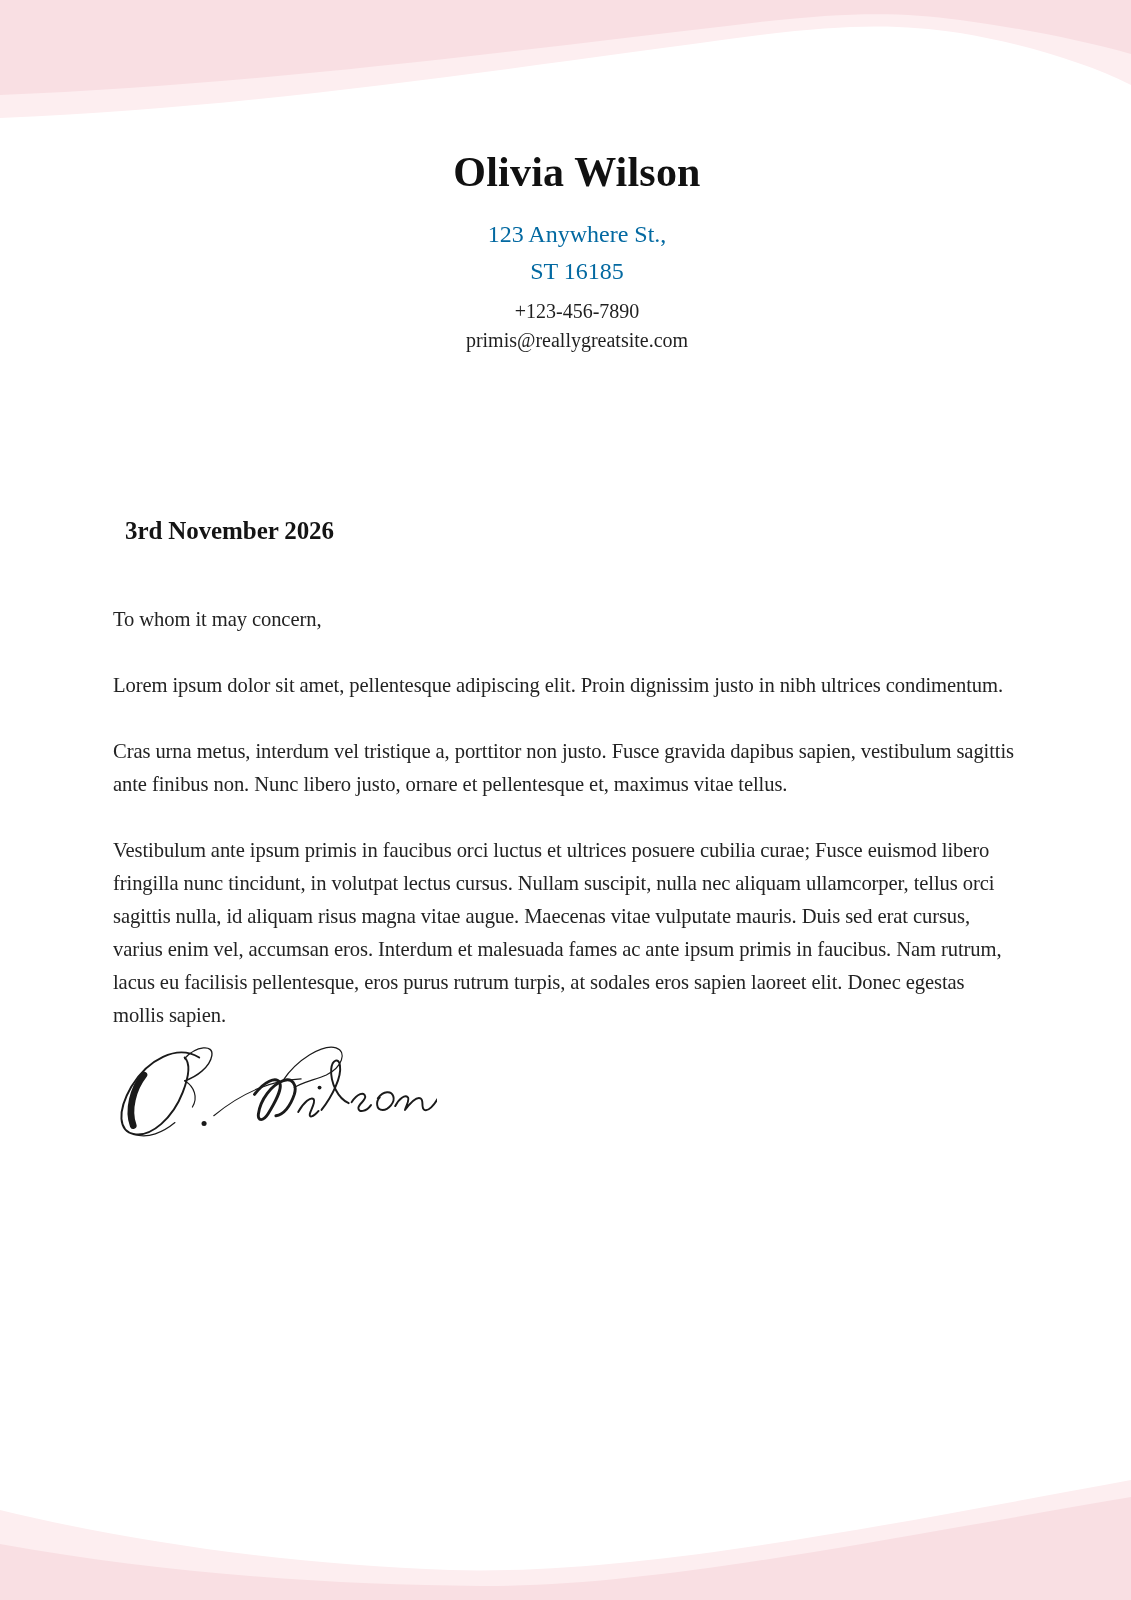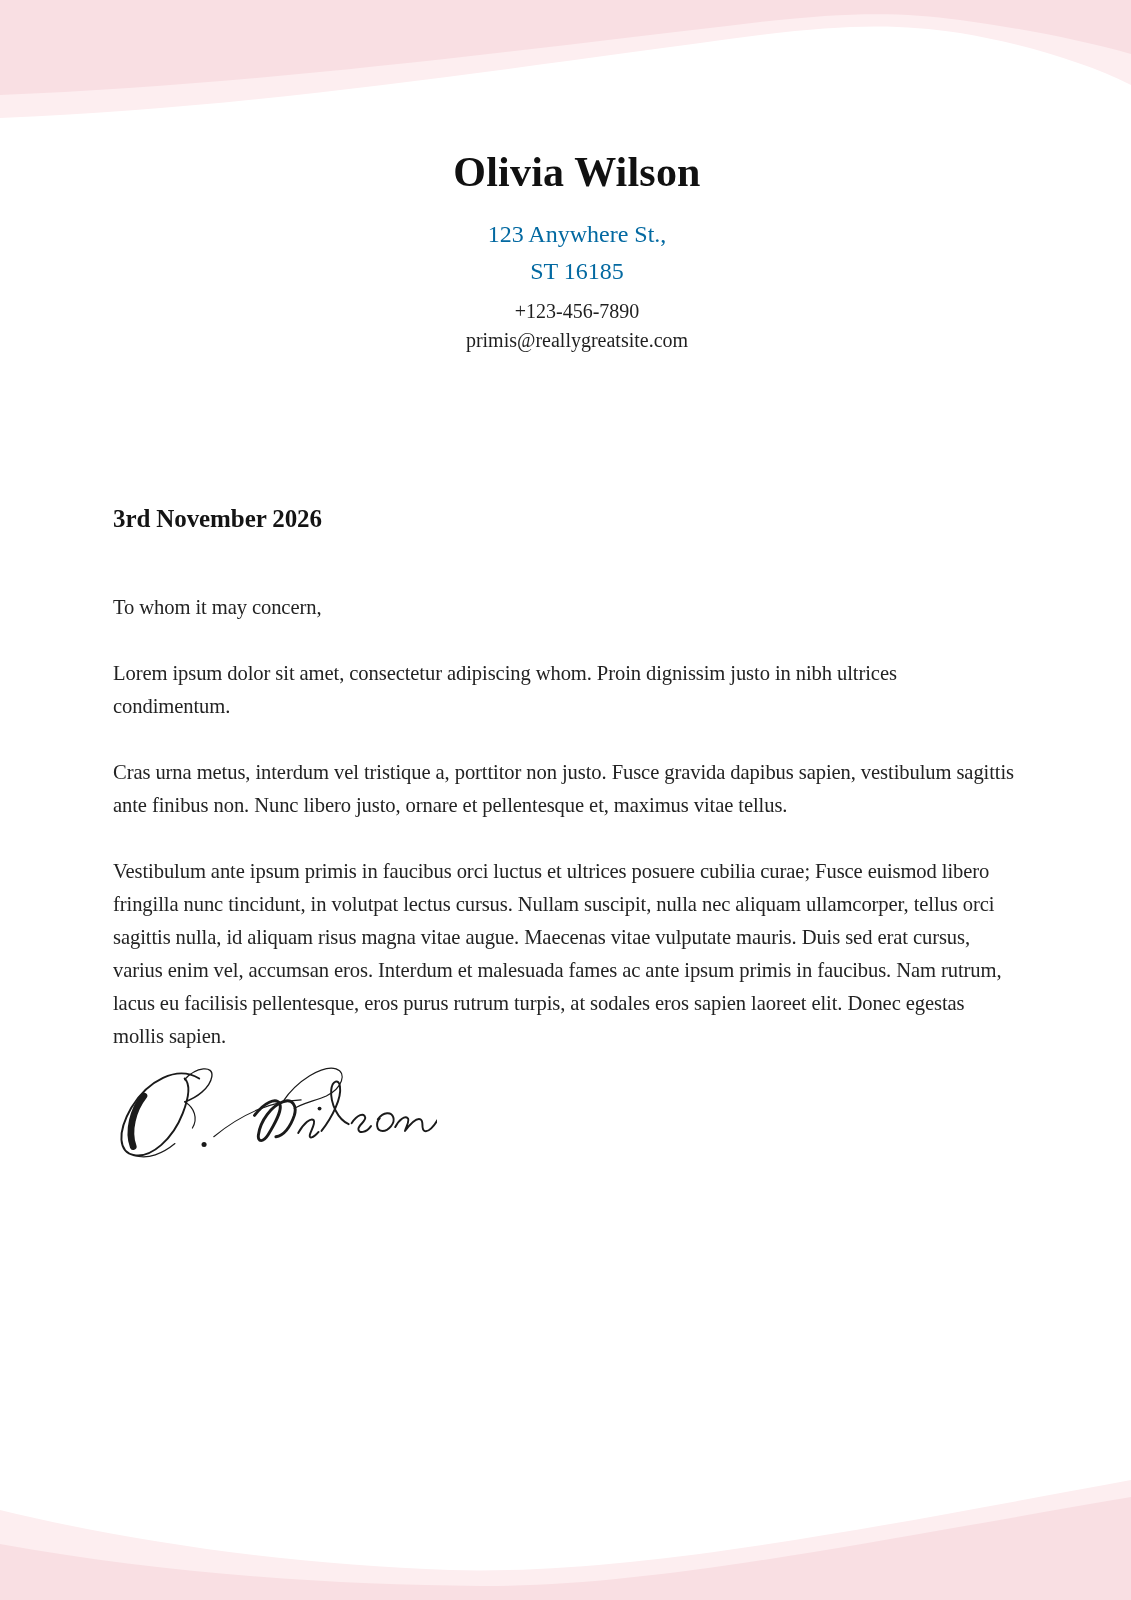--- a/index.html
+++ b/index.html
@@ -49,21 +49,21 @@
     font-size:20.6px;
     line-height:33px;
     letter-spacing:-0.1px;
     color:#232323;
   }
   .letter-date{
     font-size:25px;
     font-weight:700;
     line-height:32px;
     color:#141414;
-    margin:0;
+    margin:12px;
   }
   .salutation{margin:56px 0 16px 0;}
   .para{margin:33px 0 0 0;}
   .closing{margin:42px 0 0 0;}
   .signature{
     display:block;
     margin:6px 0 0 -6px;
     width:330px;height:107px;
   }
 </style>
@@ -102,21 +102,21 @@
     </div>
     <div class="contact-block">
       <div class="contact-line">+123-456-7890</div>
       <div class="contact-line">primis@reallygreatsite.com</div>
     </div>
   </header>
 
   <section class="letter-body">
     <p class="letter-date">3rd November 2026</p>
     <p class="salutation">To whom it may concern,</p>
-    <p class="para">Lorem ipsum dolor sit amet, consectetur adipiscing whom. Proin dignissim justo in nibh ultrices condimentum.</p>
+    <p class="para">Lorem ipsum dolor sit amet, pellentesque adipiscing elit. Proin dignissim justo in nibh ultrices condimentum.</p>
     <p class="para">Cras urna metus, interdum vel tristique a, porttitor non justo. Fusce gravida dapibus sapien, vestibulum sagittis ante finibus non. Nunc libero justo, ornare et pellentesque et, maximus vitae tellus.</p>
     <p class="para">Vestibulum ante ipsum primis in faucibus orci luctus et ultrices posuere cubilia curae; Fusce euismod libero fringilla nunc tincidunt, in volutpat lectus cursus. Nullam suscipit, nulla nec aliquam ullamcorper, tellus orci sagittis nulla, id aliquam risus magna vitae augue. Maecenas vitae vulputate mauris. Duis sed erat cursus, varius enim vel, accumsan eros. Interdum et malesuada fames ac ante ipsum primis in faucibus. Nam rutrum, lacus eu facilisis pellentesque, eros purus rutrum turpis, at sodales eros sapien laoreet elit. Donec egestas mollis sapien.</p>
 
     <svg class="signature" viewBox="0 0 340 110" role="img" aria-label="O. Wilson">
       <g fill="none" stroke="#1a1a1a" stroke-linecap="round" stroke-linejoin="round">
 
         <path stroke-width="2" d="M95,20 C72,6 42,22 25,50 C10,76 12,96 28,99 C46,102 68,82 78,56 C85,38 86,26 80,20"></path>
         <path stroke-width="7" d="M38,38 C27,52 21,74 27,90"></path>
 
         <path stroke-width="1.4" d="M80,21 C92,8 110,6 108,18 C106,30 92,40 80,44"></path>

